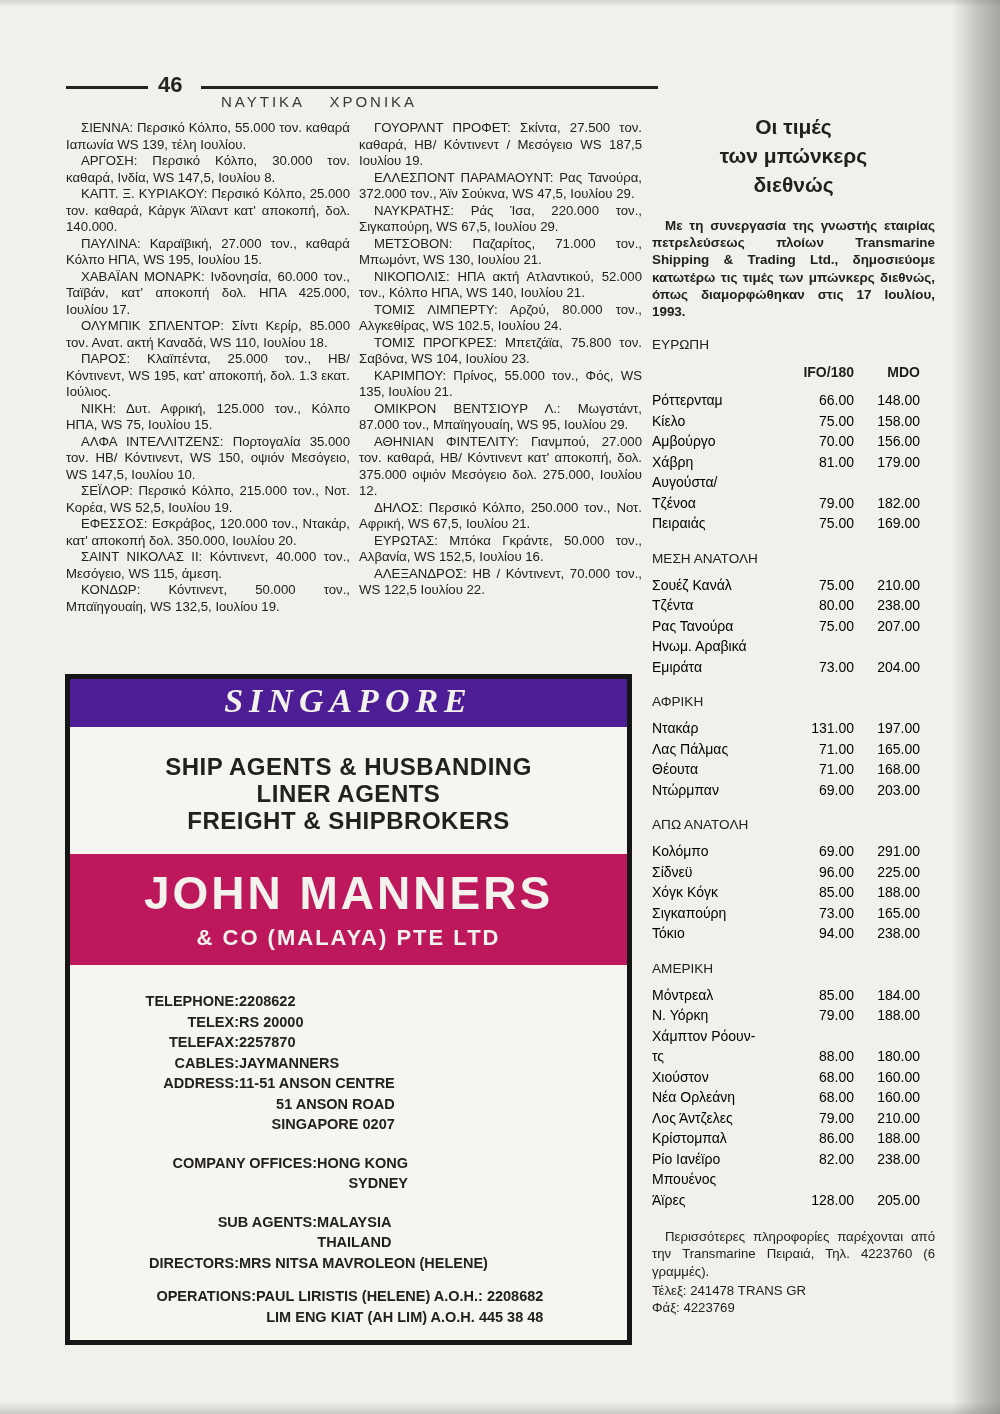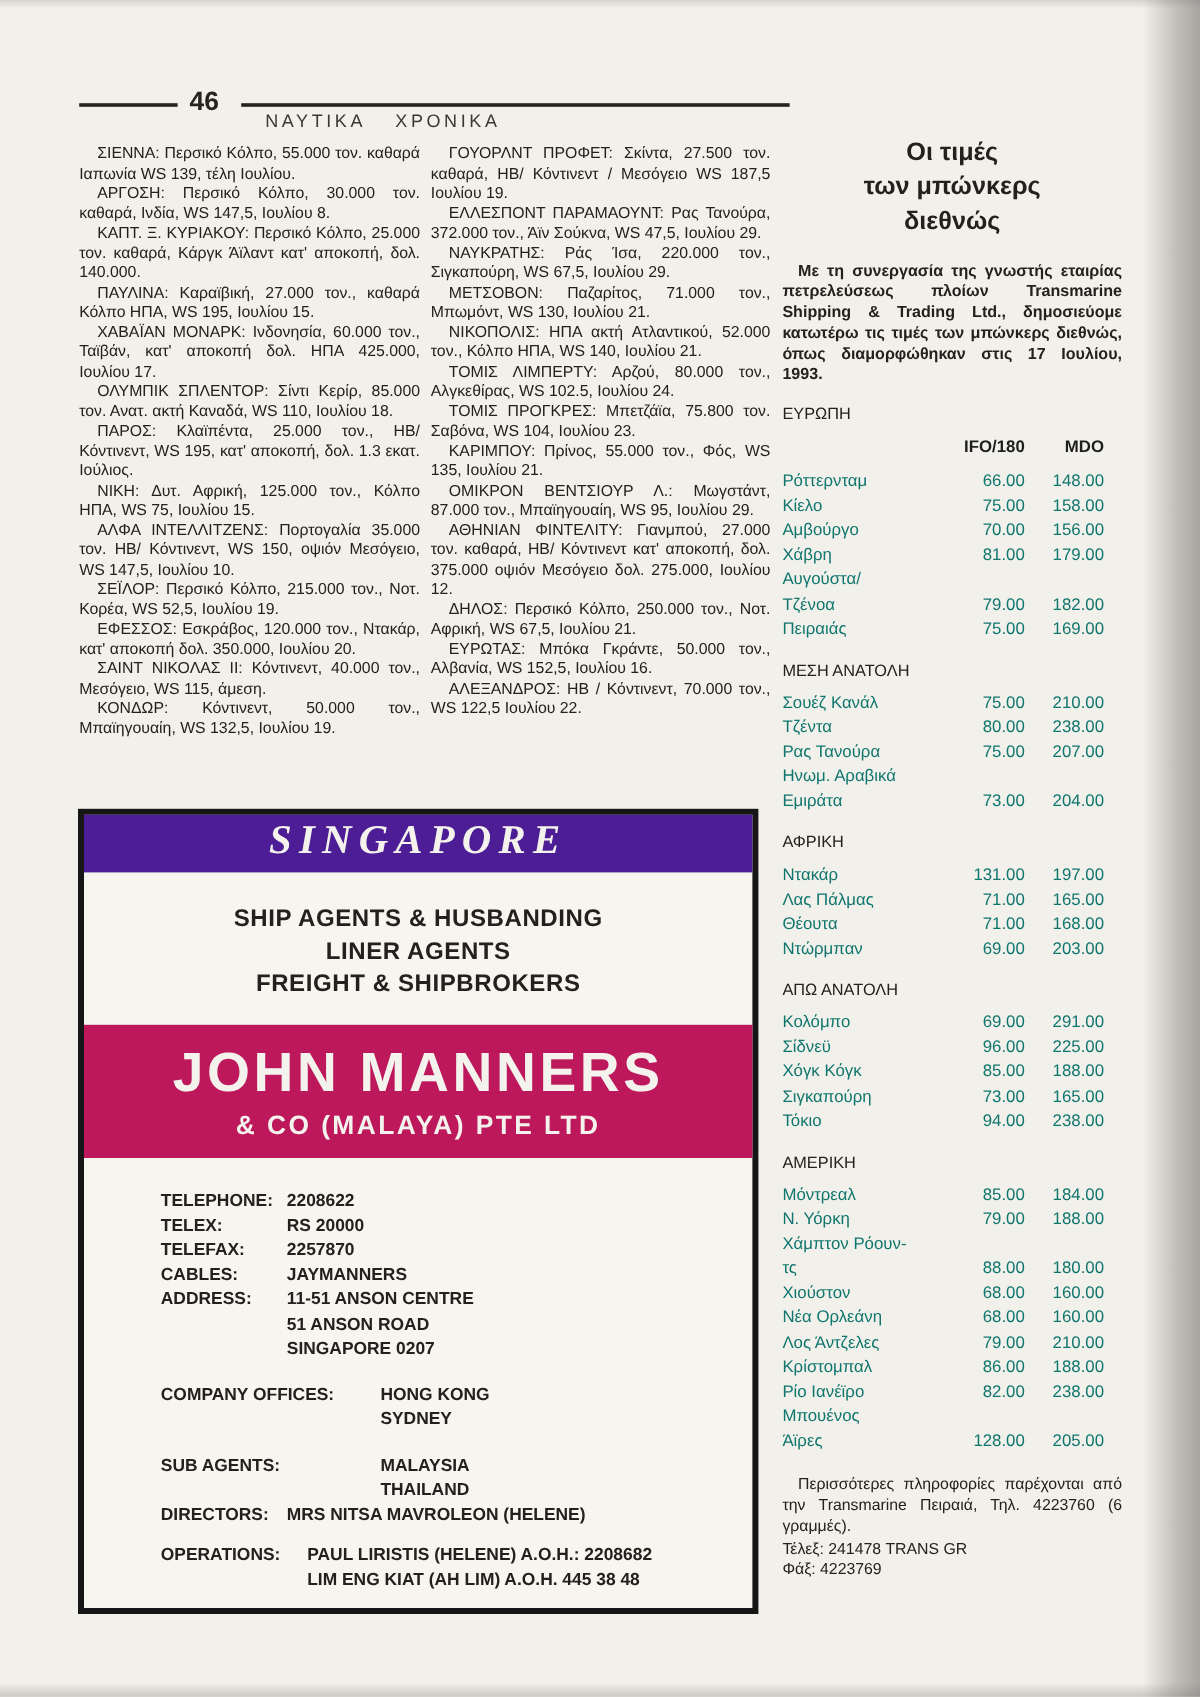--- a/index.html
+++ b/index.html
@@ -33,41 +33,41 @@
   .charter{font-size:13.2px;line-height:16.5px;margin:0;text-align:justify;text-indent:15px;color:#23211d;}
 
   
   .b-title{font-weight:bold;font-size:21px;line-height:29px;text-align:center;white-space:pre-line;color:#23211d;margin-bottom:18px;}
   .b-intro{font-weight:bold;font-size:13.4px;line-height:17.2px;text-align:justify;text-indent:13px;margin:0 0 8px 0;color:#23211d;}
   .b-sec-name{font-weight:normal;font-size:13.6px;margin:17px 0 9px 0;color:#23211d;}
   .b-cols{display:flex;align-items:flex-end;font-weight:bold;font-size:14px;margin:12px 0 10px 0;padding-right:15px;}
   .b-spacer{flex:1;}
   .bh{width:60px;text-align:right;}
   .bh2{width:66px;}
-  .brow{display:flex;align-items:flex-end;font-size:14px;line-height:20.5px;padding-right:15px;color:#0f766e;}
+  .brow{display:flex;align-items:flex-end;font-size:14px;line-height:20.5px;padding-right:15px;color:#000000;}
   .bport{flex:1;white-space:pre-line;}
   .bifo{width:60px;text-align:right;}
   .bmdo{width:66px;text-align:right;}
   .b-footer{margin-top:18px;}
   .bfoot{margin:0;font-size:13.2px;line-height:17.2px;color:#23211d;}
   .b-footer .bfoot:first-child{text-indent:13px;text-align:justify;margin-bottom:2px;}
 
   
   .ad{position:absolute;left:65px;top:674px;width:567px;height:671px;box-sizing:border-box;
       border:5px solid #161616;background:#f7f5f0;}
   .ad-black{background:#4c1d95;color:#f4f2ec;}
   .ad-singapore{text-align:center;font-family:"Liberation Serif", serif;font-style:italic;font-weight:bold;
       font-size:34px;letter-spacing:6px;padding:3px 0 7px 0;}
   .ad-services{padding:26px 10px 20px 10px;text-align:center;}
-  .ad-service{font-weight:bold;font-size:20px;line-height:27px;letter-spacing:0.5px;color:#23211d;}
+  .ad-service{font-weight:bold;font-size:24px;line-height:27px;letter-spacing:0.5px;color:#23211d;}
   .ad-company{background:#be185d;color:#f4f2ec;text-align:center;padding:15px 0 15px 0;}
   .ad-company-name{font-weight:bold;font-size:46px;line-height:48px;letter-spacing:3px;}
   .ad-company-sub{font-weight:bold;font-size:22px;line-height:24px;letter-spacing:2px;margin-top:9px;}
   .ad-contacts{padding:26px 14px 0 64px;font-weight:bold;font-size:14.5px;color:#23211d;}
-  .crow{display:flex;line-height:20.5px;}
+  .crow{display:flex;line-height:20.5px;text-align:right;}
   .clabel{width:105px;flex-shrink:0;}
   .clabel.wide{width:183px;}
   .clabel.op{width:122px;}
   .cvalue{white-space:pre-line;}
   .g-offices{margin-top:18px;}
   .g-subagents{margin-top:18px;}
   .g-operations{margin-top:13px;}
 </style>
 </head>
 <body>

